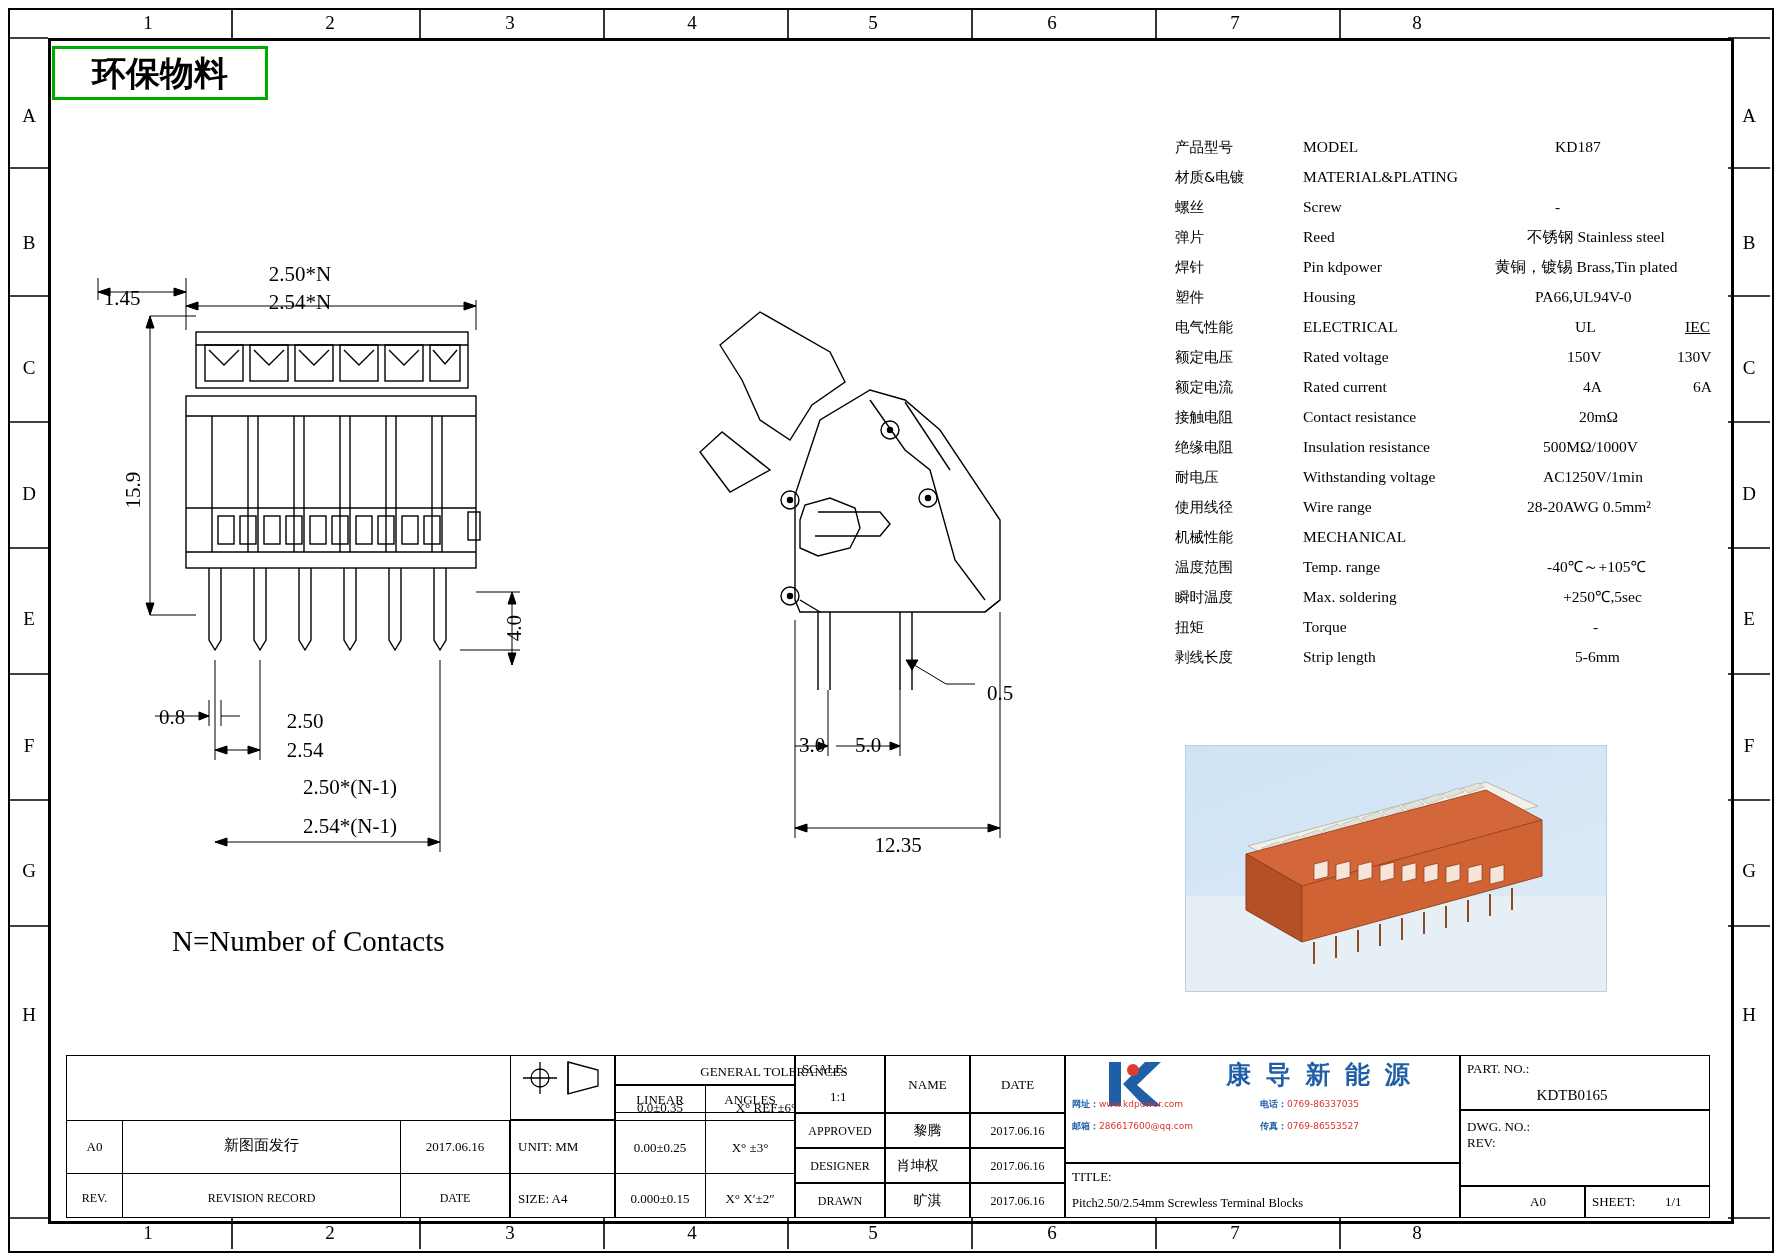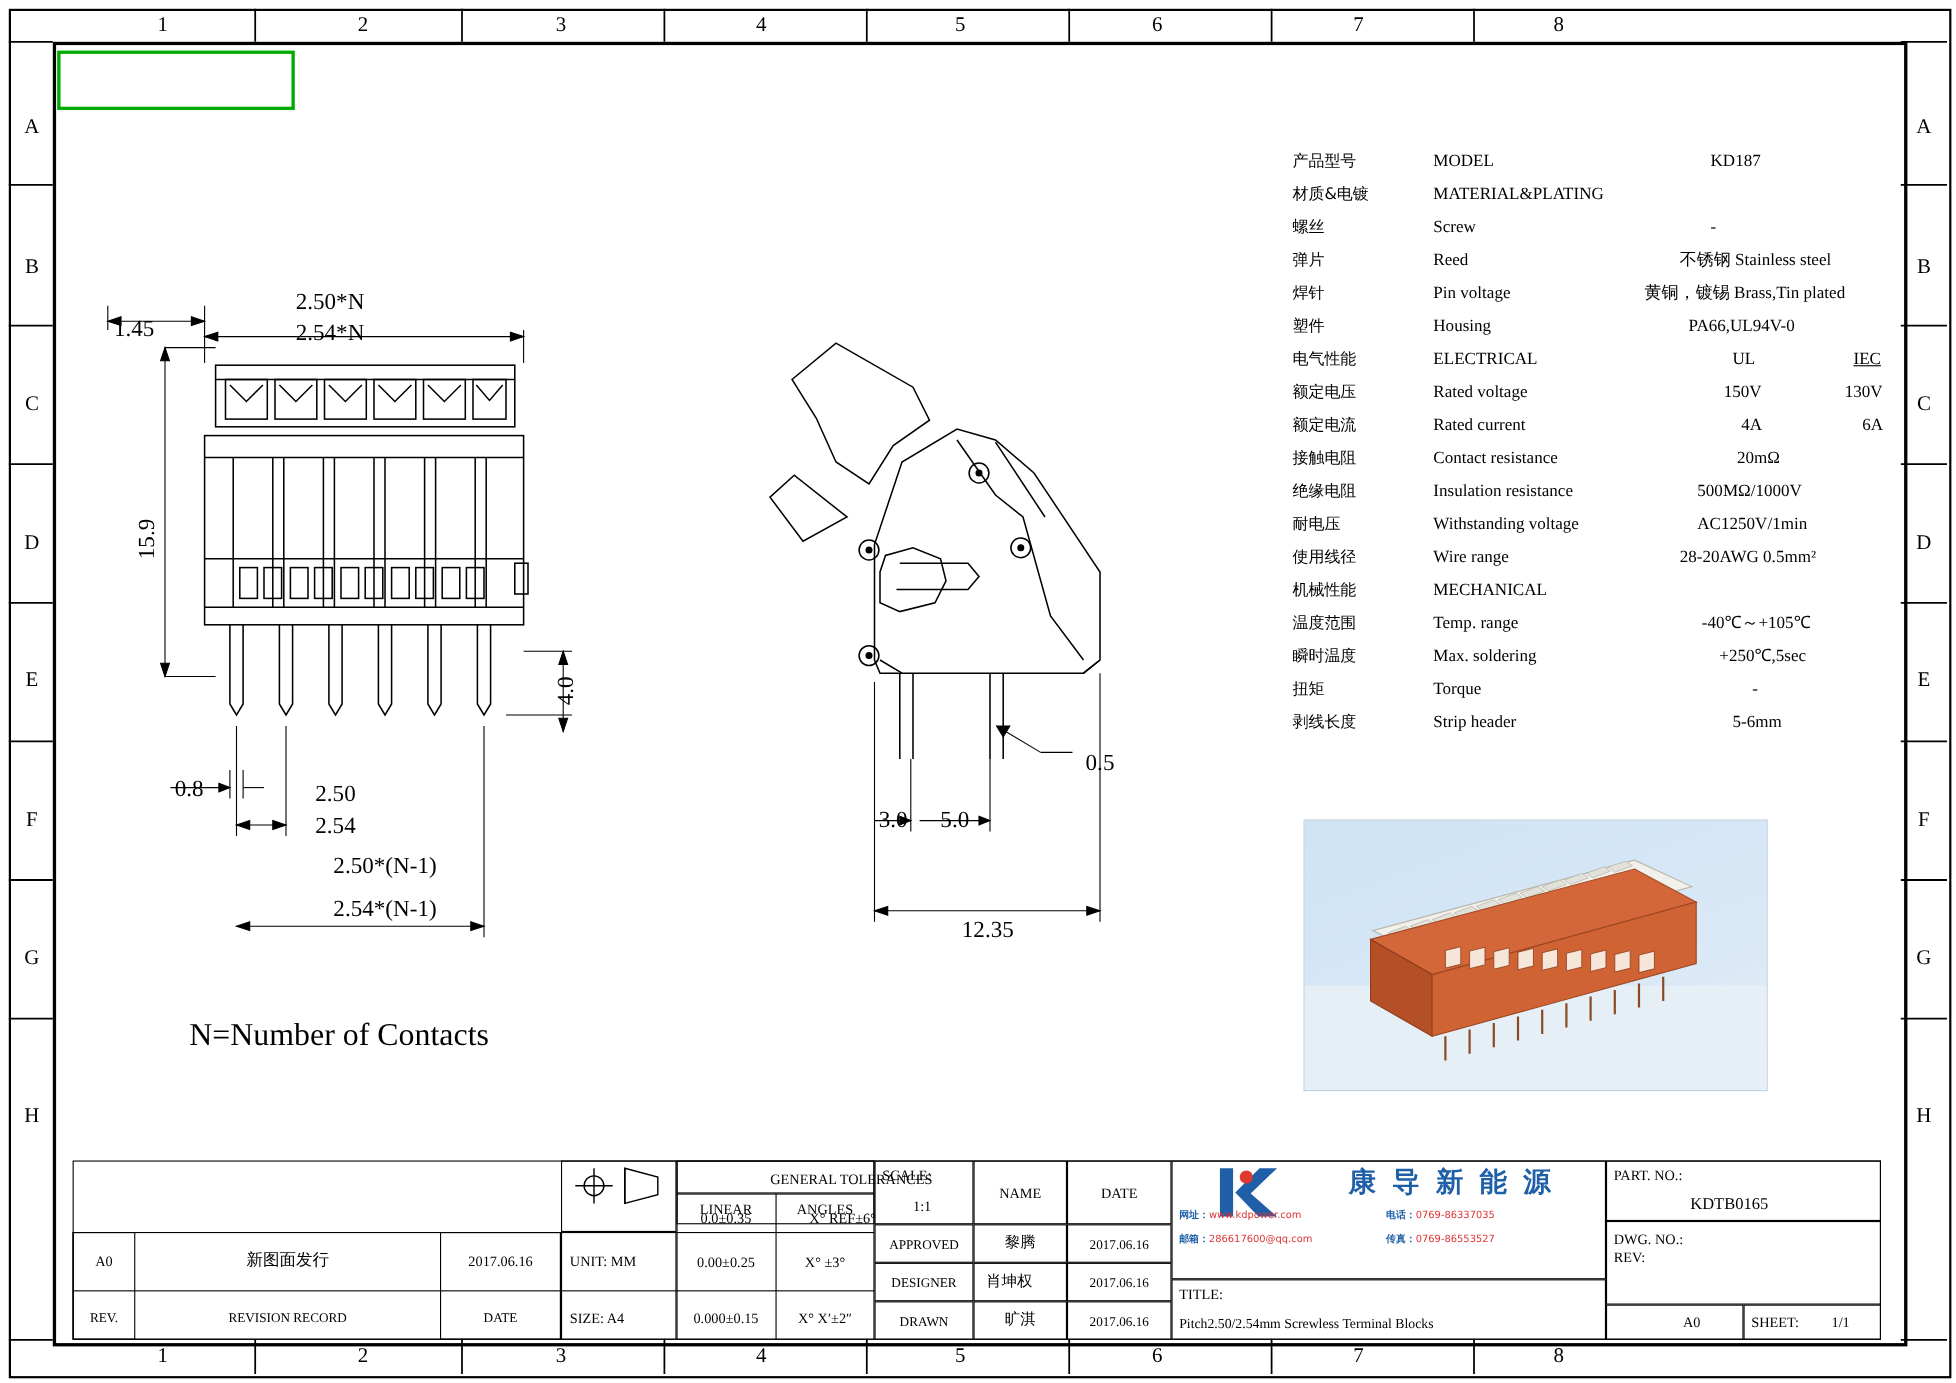--- a/index.html
+++ b/index.html
@@ -87,20 +87,21 @@
   <div class="zone-lbl" style="left:1732px;top:105px;width:34px;">A</div>
   <div class="zone-lbl" style="left:1732px;top:232px;width:34px;">B</div>
   <div class="zone-lbl" style="left:1732px;top:357px;width:34px;">C</div>
   <div class="zone-lbl" style="left:1732px;top:483px;width:34px;">D</div>
   <div class="zone-lbl" style="left:1732px;top:608px;width:34px;">E</div>
   <div class="zone-lbl" style="left:1732px;top:735px;width:34px;">F</div>
   <div class="zone-lbl" style="left:1732px;top:860px;width:34px;">G</div>
   <div class="zone-lbl" style="left:1732px;top:1004px;width:34px;">H</div>
 
   <div class="envbox"></div>
+  <div class="envtxt">环保物料</div>
 
   <svg viewBox="0 0 1778 1257" xmlns="http://www.w3.org/2000/svg">
     <g stroke="#000" fill="none" stroke-width="1.4">
 
       <g stroke-width="1.6">
         <line x1="8" y1="38" x2="48" y2="38"></line>
         <line x1="1728" y1="38" x2="1770" y2="38"></line>
         <line x1="8" y1="1218" x2="48" y2="1218"></line>
         <line x1="1728" y1="1218" x2="1770" y2="1218"></line>
 
@@ -346,21 +347,21 @@
         <span class="v1">-</span>
         <span class="v2"></span>
       </div>
     <div class="row">
         <span class="cn">弹片</span>
         <span class="en">Reed</span>
         <span class="v1w" style="left:352px;">不锈钢 Stainless steel</span>
       </div>
     <div class="row">
         <span class="cn">焊针</span>
-        <span class="en">Pin voltage</span>
+        <span class="en">Pin kdpower</span>
         <span class="v1w" style="left:320px;">黄铜，镀锡 Brass,Tin plated</span>
       </div>
     <div class="row">
         <span class="cn">塑件</span>
         <span class="en">Housing</span>
         <span class="v1w" style="left:360px;">PA66,UL94V-0</span>
       </div>
     <div class="row">
         <span class="cn">电气性能</span>
         <span class="en">ELECTRICAL</span>
@@ -413,21 +414,21 @@
         <span class="en">Max. soldering</span>
         <span class="v1" style="left:388px;">+250℃,5sec</span>
       </div>
     <div class="row">
         <span class="cn">扭矩</span>
         <span class="en">Torque</span>
         <span class="v1" style="left:418px;">-</span>
       </div>
     <div class="row">
         <span class="cn">剥线长度</span>
-        <span class="en">Strip header</span>
+        <span class="en">Strip length</span>
         <span class="v1" style="left:400px;">5-6mm</span>
       </div>
   </div>
 
   <div class="photo">
     <svg viewBox="0 0 420 245" style="position:absolute;left:0;top:0;width:420px;height:245px;">
 
       <rect x="0" y="150" width="420" height="95" fill="#e6eef6"></rect>
       <rect x="0" y="0" width="420" height="150" fill="#cfe2f3" opacity="0.45"></rect>
 

